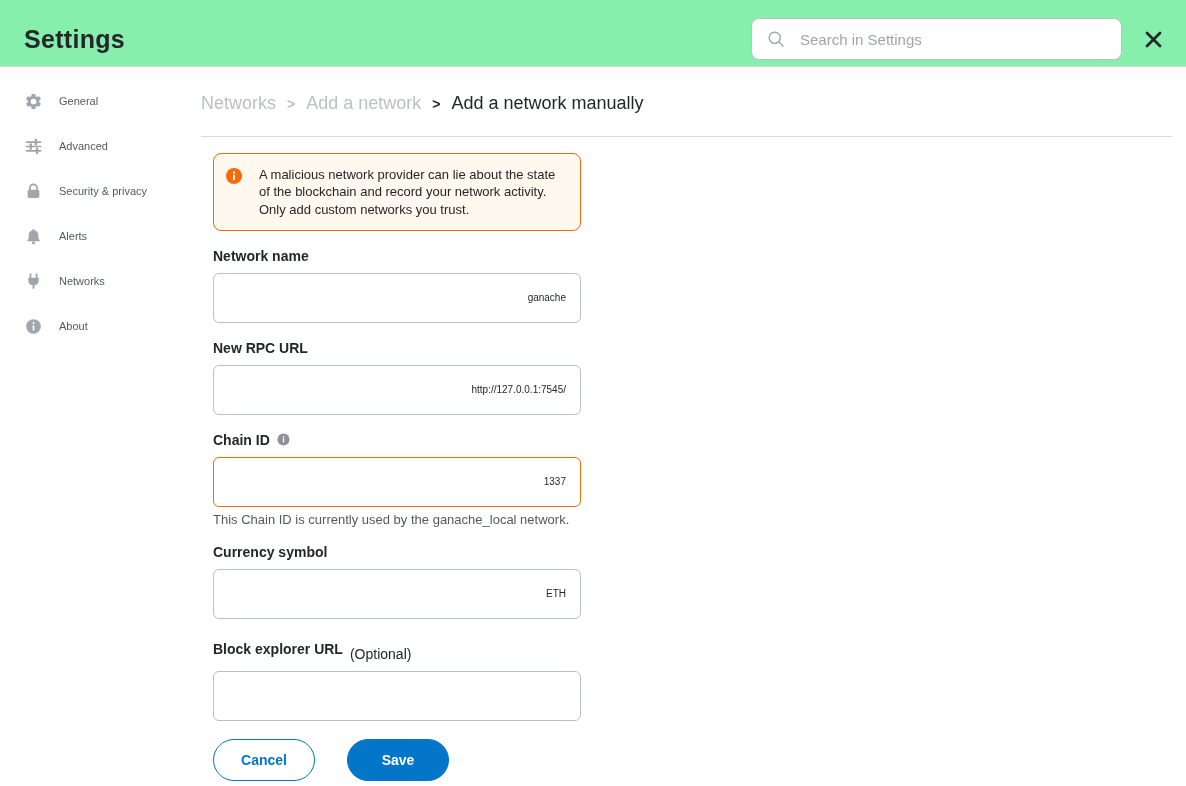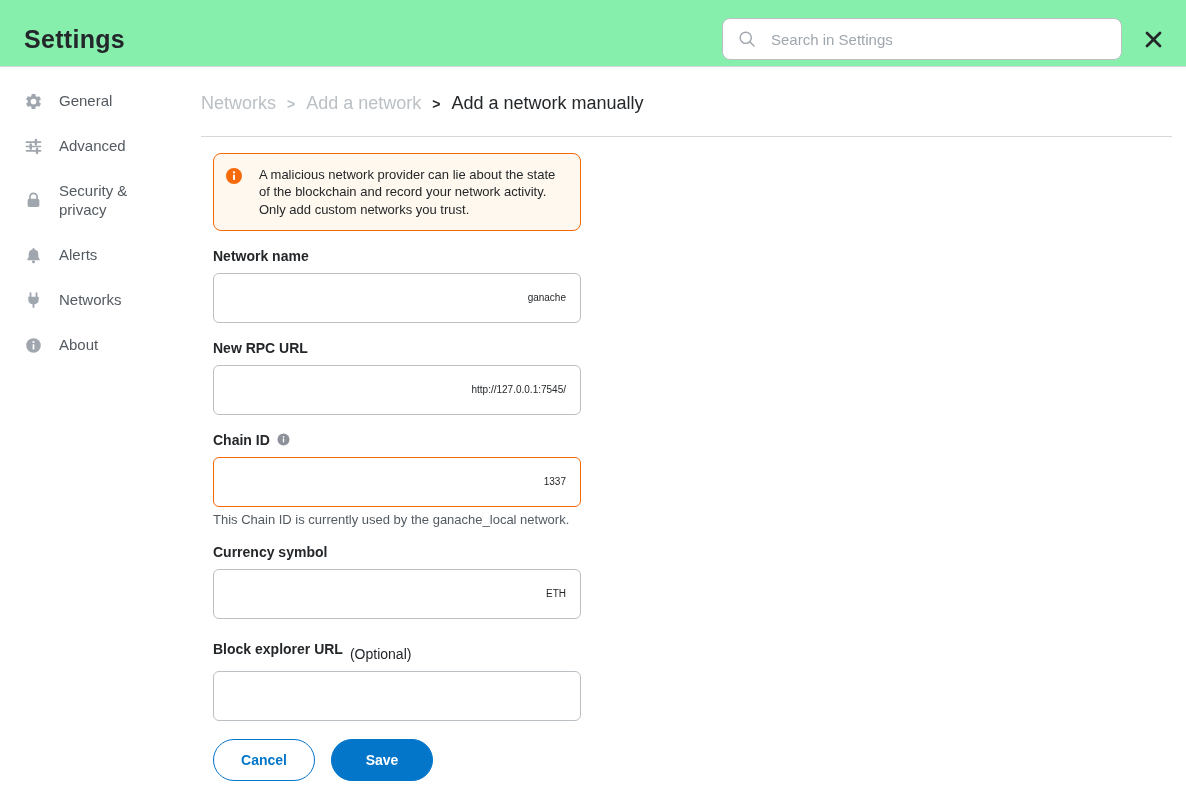--- a/index.html
+++ b/index.html
@@ -12,21 +12,21 @@
 
   
   .header {
     height: 67px; display: flex; align-items: center;
     padding: 12px 16px 0 24px;
     border-bottom: 1px solid #d6d9dc;
     background: #86efac;
   }
   .app-title { font-size: 25px; font-weight: 600; letter-spacing: .3px; }
   .search-box {
-    margin-left: auto; width: 400px; height: 42px;
+    margin-left: auto; width: 371px; height: 42px;
     border: 1px solid #bbc0c5; border-radius: 8px;
     display: flex; align-items: center; gap: 12px; padding: 0 14px;
     background: #fff;
   }
   .search-box svg { flex-shrink: 0; }
   .search-box input {
     flex: 1; border: none; outline: none; font-size: 15px;
     font-family: inherit; color: #24272a; background: transparent;
   }
   .search-box input::placeholder { color: #9fa6ae; }
@@ -37,21 +37,21 @@
   }
 
   
   .page-body { display: flex; height: 719px; }
 
   
   .sidebar { width: 197px; flex-shrink: 0; padding-top: 12px; }
   .side-item {
     display: flex; align-items: center; gap: 16px;
     padding: 13px 8px 13px 24px;
-    font-size: 15px; color: #535a61; cursor: pointer;
+    font-size: 11px; color: #535a61; cursor: pointer;
   }
   .side-item .icn { width: 19px; height: 19px; flex-shrink: 0; display: flex; align-items: center; justify-content: center; }
   .side-label { line-height: 1.25; max-width: 116px; }
 
   
   .content { flex: 1; padding: 0 14px 0 4px; }
   .breadcrumb {
     display: flex; align-items: center; gap: 11px;
     padding: 26px 0 22px 0; font-size: 18px;
     border-bottom: 1px solid #d6d9dc;
@@ -79,21 +79,21 @@
   .optional-tag { font-weight: 400; margin-top: 10px; }
   .text-input {
     width: 100%; height: 50px;
     border: 1px solid #bbc0c5; border-radius: 6px;
     padding: 0 14px; font-size: 10px; font-family: inherit;
     color: #24272a; outline: none; background: #fff; text-align: right;
   }
   .text-input.warn { border: 1px solid #f66a0a; }
   .helper-text { font-size: 13px; color: #535a61; margin-top: 5px; }
 
-  .actions { display: flex; gap: 16px; margin-top: 18px; }
+  .actions { display: flex; gap: 32px; margin-top: 18px; }
   .btn {
     height: 42px; min-width: 102px; padding: 0 26px;
     border-radius: 21px; font-size: 14px; font-weight: 700;
     font-family: inherit; cursor: pointer;
   }
   .btn-cancel { background: #fff; border: 1px solid #0376c9; color: #0376c9; }
   .btn-save { background: #0376c9; border: 1px solid #0376c9; color: #fff; }
 </style>
 </head>
 <body>

